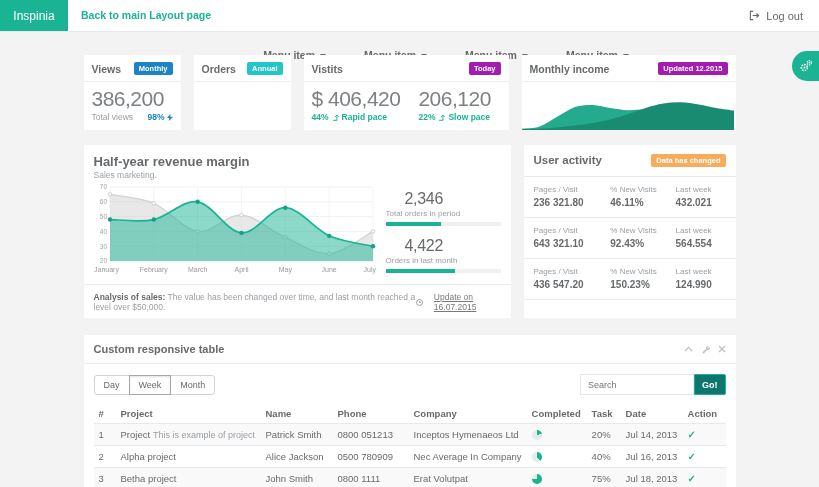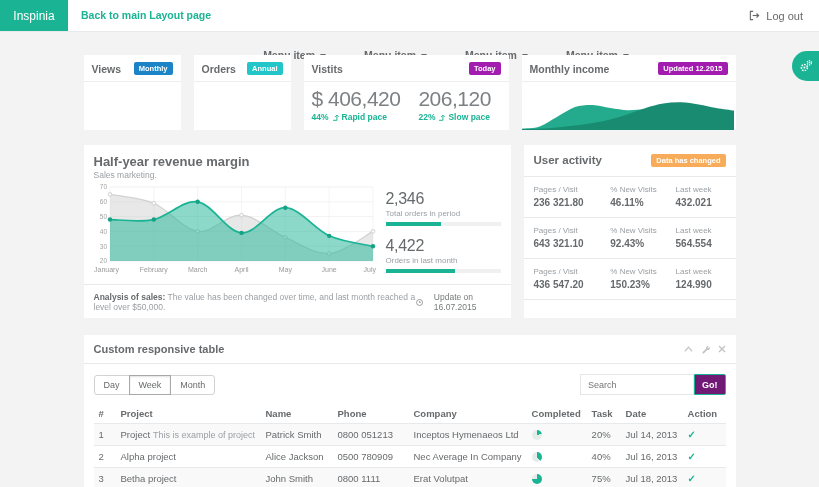--- a/index.html
+++ b/index.html
@@ -59,27 +59,27 @@
   .rev-head { display: flex; justify-content: space-between; padding: 9px 10px 2px; }
   .rev-title { font-size: 13px; font-weight: bold; color: #676a6c; }
   .rev-sub { font-size: 8.5px; color: #9a9fa3; margin-top: 1px; }
   .rev-meta { text-align: right; }
   .avg-line { font-size: 8px; color: #9a9fa3; }
   .avg-line strong { color: #676a6c; }
   .all-sales { font-size: 9.5px; color: #676a6c; margin-top: 2px; }
   .rev-body { display: flex; padding: 0 10px; }
   .chart-wrap { flex: 1; }
   .rev-stats { width: 125px; padding: 8px 0 0 10px; }
-  .stat-num { font-size: 16px; font-weight: 300; color: #676a6c; letter-spacing: -0.3px; }
+  .stat-num { font-size: 16px; font-weight: 300; color: #676a6c; letter-spacing: -0.3px; margin-left: 19px; }
   .stat-label { font-size: 8px; color: #9a9fa3; margin: 1px 0 4px; }
   .progress { height: 4px; background: #f0f0f1; margin-bottom: 11px; }
   .progress-bar { height: 100%; background: #1ab394; }
   .rev-foot { border-top: 1px solid #e7eaec; padding: 7px 10px; display: flex; justify-content: space-between; font-size: 8.5px; color: #9a9fa3; }
   .rev-foot strong { color: #676a6c; }
-  .rev-update { color: #76797b; display: flex; align-items: center; gap: 11px; }
+  .rev-update { color: #76797b; display: flex; align-items: center; gap: 11px; text-decoration: underline; }
 
   
   .ua-head { padding: 9px 10px; display: flex; justify-content: space-between; align-items: flex-start; border-bottom: 1px solid #e7eaec; }
   .ua-title { font-size: 11.5px; font-weight: bold; color: #676a6c; }
   .ua-row { display: flex; padding: 8px 10px 9px; border-bottom: 1px solid #e7eaec; }
   .ua-col { flex: 0 0 40%; }
   .ua-col:nth-child(2) { flex: 0 0 34%; }
   .ua-col:nth-child(3) { flex: 0 0 26%; }
   .ua-label { font-size: 8px; color: #9a9fa3; margin-bottom: 3px; white-space: nowrap; }
   .ua-value { font-size: 10px; font-weight: bold; color: #676a6c; white-space: nowrap; }
@@ -92,21 +92,21 @@
   .tool { cursor: pointer; display: flex; color: #c4c4c4; }
   .tbl-body { padding: 10px 10px 0; }
   .controls { display: flex; justify-content: space-between; align-items: center; }
   .btn-group { display: flex; }
   .fbtn { font-size: 9px; color: #676a6c; background: #fff; border: 1px solid #d2d2d2; padding: 4px 9px; cursor: pointer; margin-left: -1px; font-family: inherit; }
   .fbtn:first-child { border-radius: 3px 0 0 3px; margin-left: 0; }
   .fbtn:last-child { border-radius: 0 3px 3px 0; }
   .fbtn.active { border-color: #a8a8a8; box-shadow: inset 0 1px 2px rgba(0,0,0,0.12); position: relative; z-index: 1; }
   .search-group { display: flex; }
   .search-input { width: 114px; height: 21px; border: 1px solid #e5e6e7; font-size: 9px; padding: 0 7px; color: #676a6c; outline: none; font-family: inherit; }
-  .go-btn { height: 21px; padding: 0 7px; background: #701a75; border: 1px solid #1ab394; color: #fff; font-size: 9px; font-weight: bold; cursor: pointer; border-radius: 0 2px 2px 0; font-family: inherit; }
+  .go-btn { height: 21px; padding: 0 7px; background: #0f766e; border: 1px solid #1ab394; color: #fff; font-size: 9px; font-weight: bold; cursor: pointer; border-radius: 0 2px 2px 0; font-family: inherit; }
   table { width: 100%; border-collapse: collapse; margin-top: 9px; }
   th { text-align: left; font-size: 9.5px; font-weight: bold; color: #676a6c; padding: 4px 5px; border-bottom: 1px solid #e7eaec; white-space: nowrap; }
   td { font-size: 9.5px; color: #676a6c; padding: 5px 5px; border-top: 1px solid #e7eaec; white-space: nowrap; }
   tbody tr:first-child td { border-top: none; }
   tbody tr:nth-child(odd) { background: #f9f9f9; }
   .proj-desc { font-size: 9px; color: #9a9fa3; margin-left: 3px; }
   .pie { width: 10px; height: 10px; border-radius: 50%; }
   .check { color: #1ab394; font-weight: bold; font-size: 10px; }
   .col-num { width: 22px; } .col-project { width: 145px; } .col-name { width: 72px; }
   .col-phone { width: 76px; } .col-company { width: 118px; } .col-completed { width: 60px; }
@@ -145,20 +145,32 @@
 </div>
 
 <main class="container">
 
   <div class="row">
 
     <div class="card w-views">
       <div class="card-head">
         <span class="card-title">Views</span>
         <span class="badge badge-blue">Monthly</span>
+      </div>
+      <div class="card-body">
+        <div class="big-number">386,200</div>
+        <div class="card-foot">
+          <span>Total views</span>
+          <span class="stat-percent text-blue">
+            <span>98%</span>
+            <svg width="6" height="9" viewBox="0 0 7 9">
+                <polygon points="4,0 0,5 2.8,5 2,9 7,3.5 3.8,3.5" fill="#1c84c6"></polygon>
+              </svg>
+          </span>
+        </div>
       </div>
     </div>
 
     <div class="card w-orders">
       <div class="card-head">
         <span class="card-title">Orders</span>
         <span class="badge badge-info">Annual</span>
       </div>
     </div>
 

